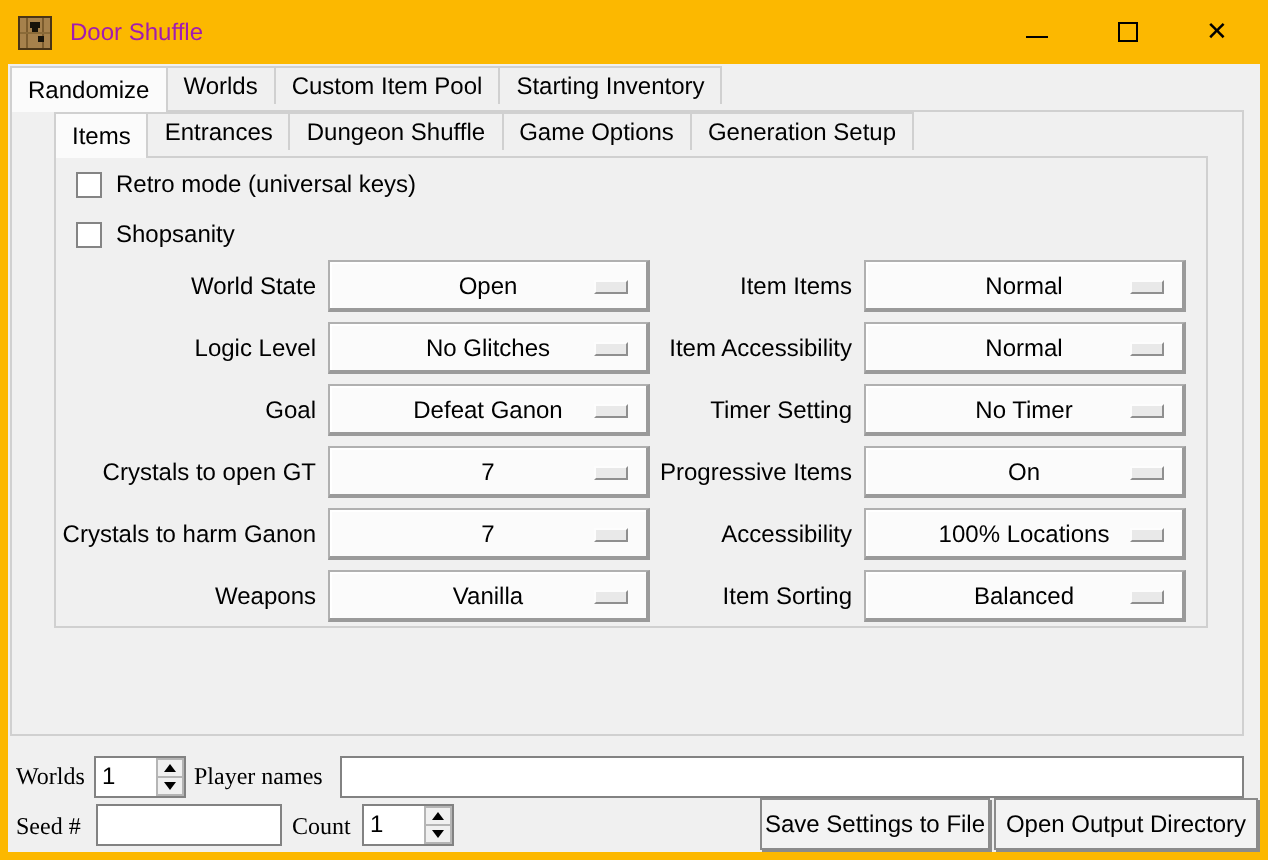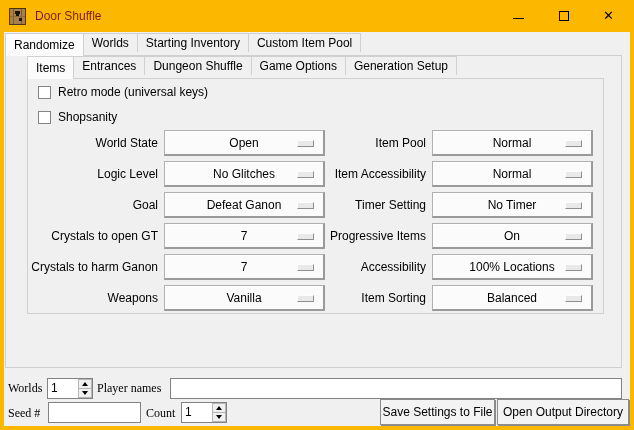--- a/index.html
+++ b/index.html
@@ -1,21 +1,21 @@
 <!DOCTYPE html>
 <html><head>
 <meta charset="utf-8">
 <style>
   html,body{margin:0;padding:0;background:#777;}
   *{box-sizing:border-box;font-family:"Liberation Sans","DejaVu Sans",sans-serif;}
   .window{position:relative;width:634px;height:430px;background:#fcb800;overflow:hidden;
           font-size:12px;color:#000;margin:0 auto;}
   .titlebar{position:absolute;left:0;top:0;width:634px;height:32px;background:#fcb800;}
   .app-icon{position:absolute;left:9px;top:8px;width:17px;height:17px;}
-  .win-title{position:absolute;left:35px;top:0;height:32px;line-height:32px;font-size:12px;color:#7f1d1d;}
+  .win-title{position:absolute;left:35px;top:0;height:32px;line-height:32px;font-size:12px;color:#a21caf;}
   .caption-btn{position:absolute;top:0;width:45px;height:31px;display:flex;align-items:center;justify-content:center;}
   .min-glyph{width:11px;height:0;border-top:1px solid #000;margin-top:5px;}
   .max-glyph{width:10px;height:10px;border:1px solid #000;}
   .close-glyph{font-size:13px;line-height:13px;color:#000;}
   .client{position:absolute;left:4px;top:32px;width:626px;height:394px;background:#f0f0f0;}
 
   
   .tabbar{position:absolute;display:flex;align-items:flex-start;z-index:3;}
   .tab{border:1px solid #d0d0d0;border-bottom:none;background:#f0f0f0;padding:0 8px;
        height:19px;line-height:19px;margin-right:-1px;white-space:nowrap;}
@@ -78,22 +78,22 @@
     <div class="caption-btn" style="left:586px;">
       <span class="close-glyph">✕</span>
     </div>
   </div>
 
   <div class="client"></div>
 
   <div class="tabbar" style="left:5px;top:33px;height:23px;">
     <div class="tab active"><span>Randomize</span></div>
     <div class="tab"><span>Worlds</span></div>
+    <div class="tab"><span>Custom Item Pool</span></div>
     <div class="tab"><span>Starting Inventory</span></div>
-    <div class="tab"><span>Custom Item Pool</span></div>
   </div>
   <div class="pane" style="left:5px;top:55px;width:617px;height:313px;"></div>
 
   <div class="tabbar" style="left:27px;top:56px;height:22px;">
     <div class="tab active"><span>Items</span></div>
     <div class="tab"><span>Entrances</span></div>
     <div class="tab"><span>Dungeon Shuffle</span></div>
     <div class="tab"><span>Game Options</span></div>
     <div class="tab"><span>Generation Setup</span></div>
   </div>
@@ -128,21 +128,21 @@
   <div class="dd" style="left:164px;top:254px;">
     <span class="val">7</span>
     <span class="dash"></span>
   </div>
   <div class="dd-label" style="left:20px;top:285px;width:138px;">Weapons</div>
   <div class="dd" style="left:164px;top:285px;">
     <span class="val">Vanilla</span>
     <span class="dash"></span>
   </div>
 
-  <div class="dd-label" style="left:300px;top:130px;width:126px;">Item Pool</div>
+  <div class="dd-label" style="left:300px;top:130px;width:126px;">Item Items</div>
   <div class="dd" style="left:432px;top:130px;">
     <span class="val">Normal</span>
     <span class="dash"></span>
   </div>
   <div class="dd-label" style="left:300px;top:161px;width:126px;">Item Accessibility</div>
   <div class="dd" style="left:432px;top:161px;">
     <span class="val">Normal</span>
     <span class="dash"></span>
   </div>
   <div class="dd-label" style="left:300px;top:192px;width:126px;">Timer Setting</div>

